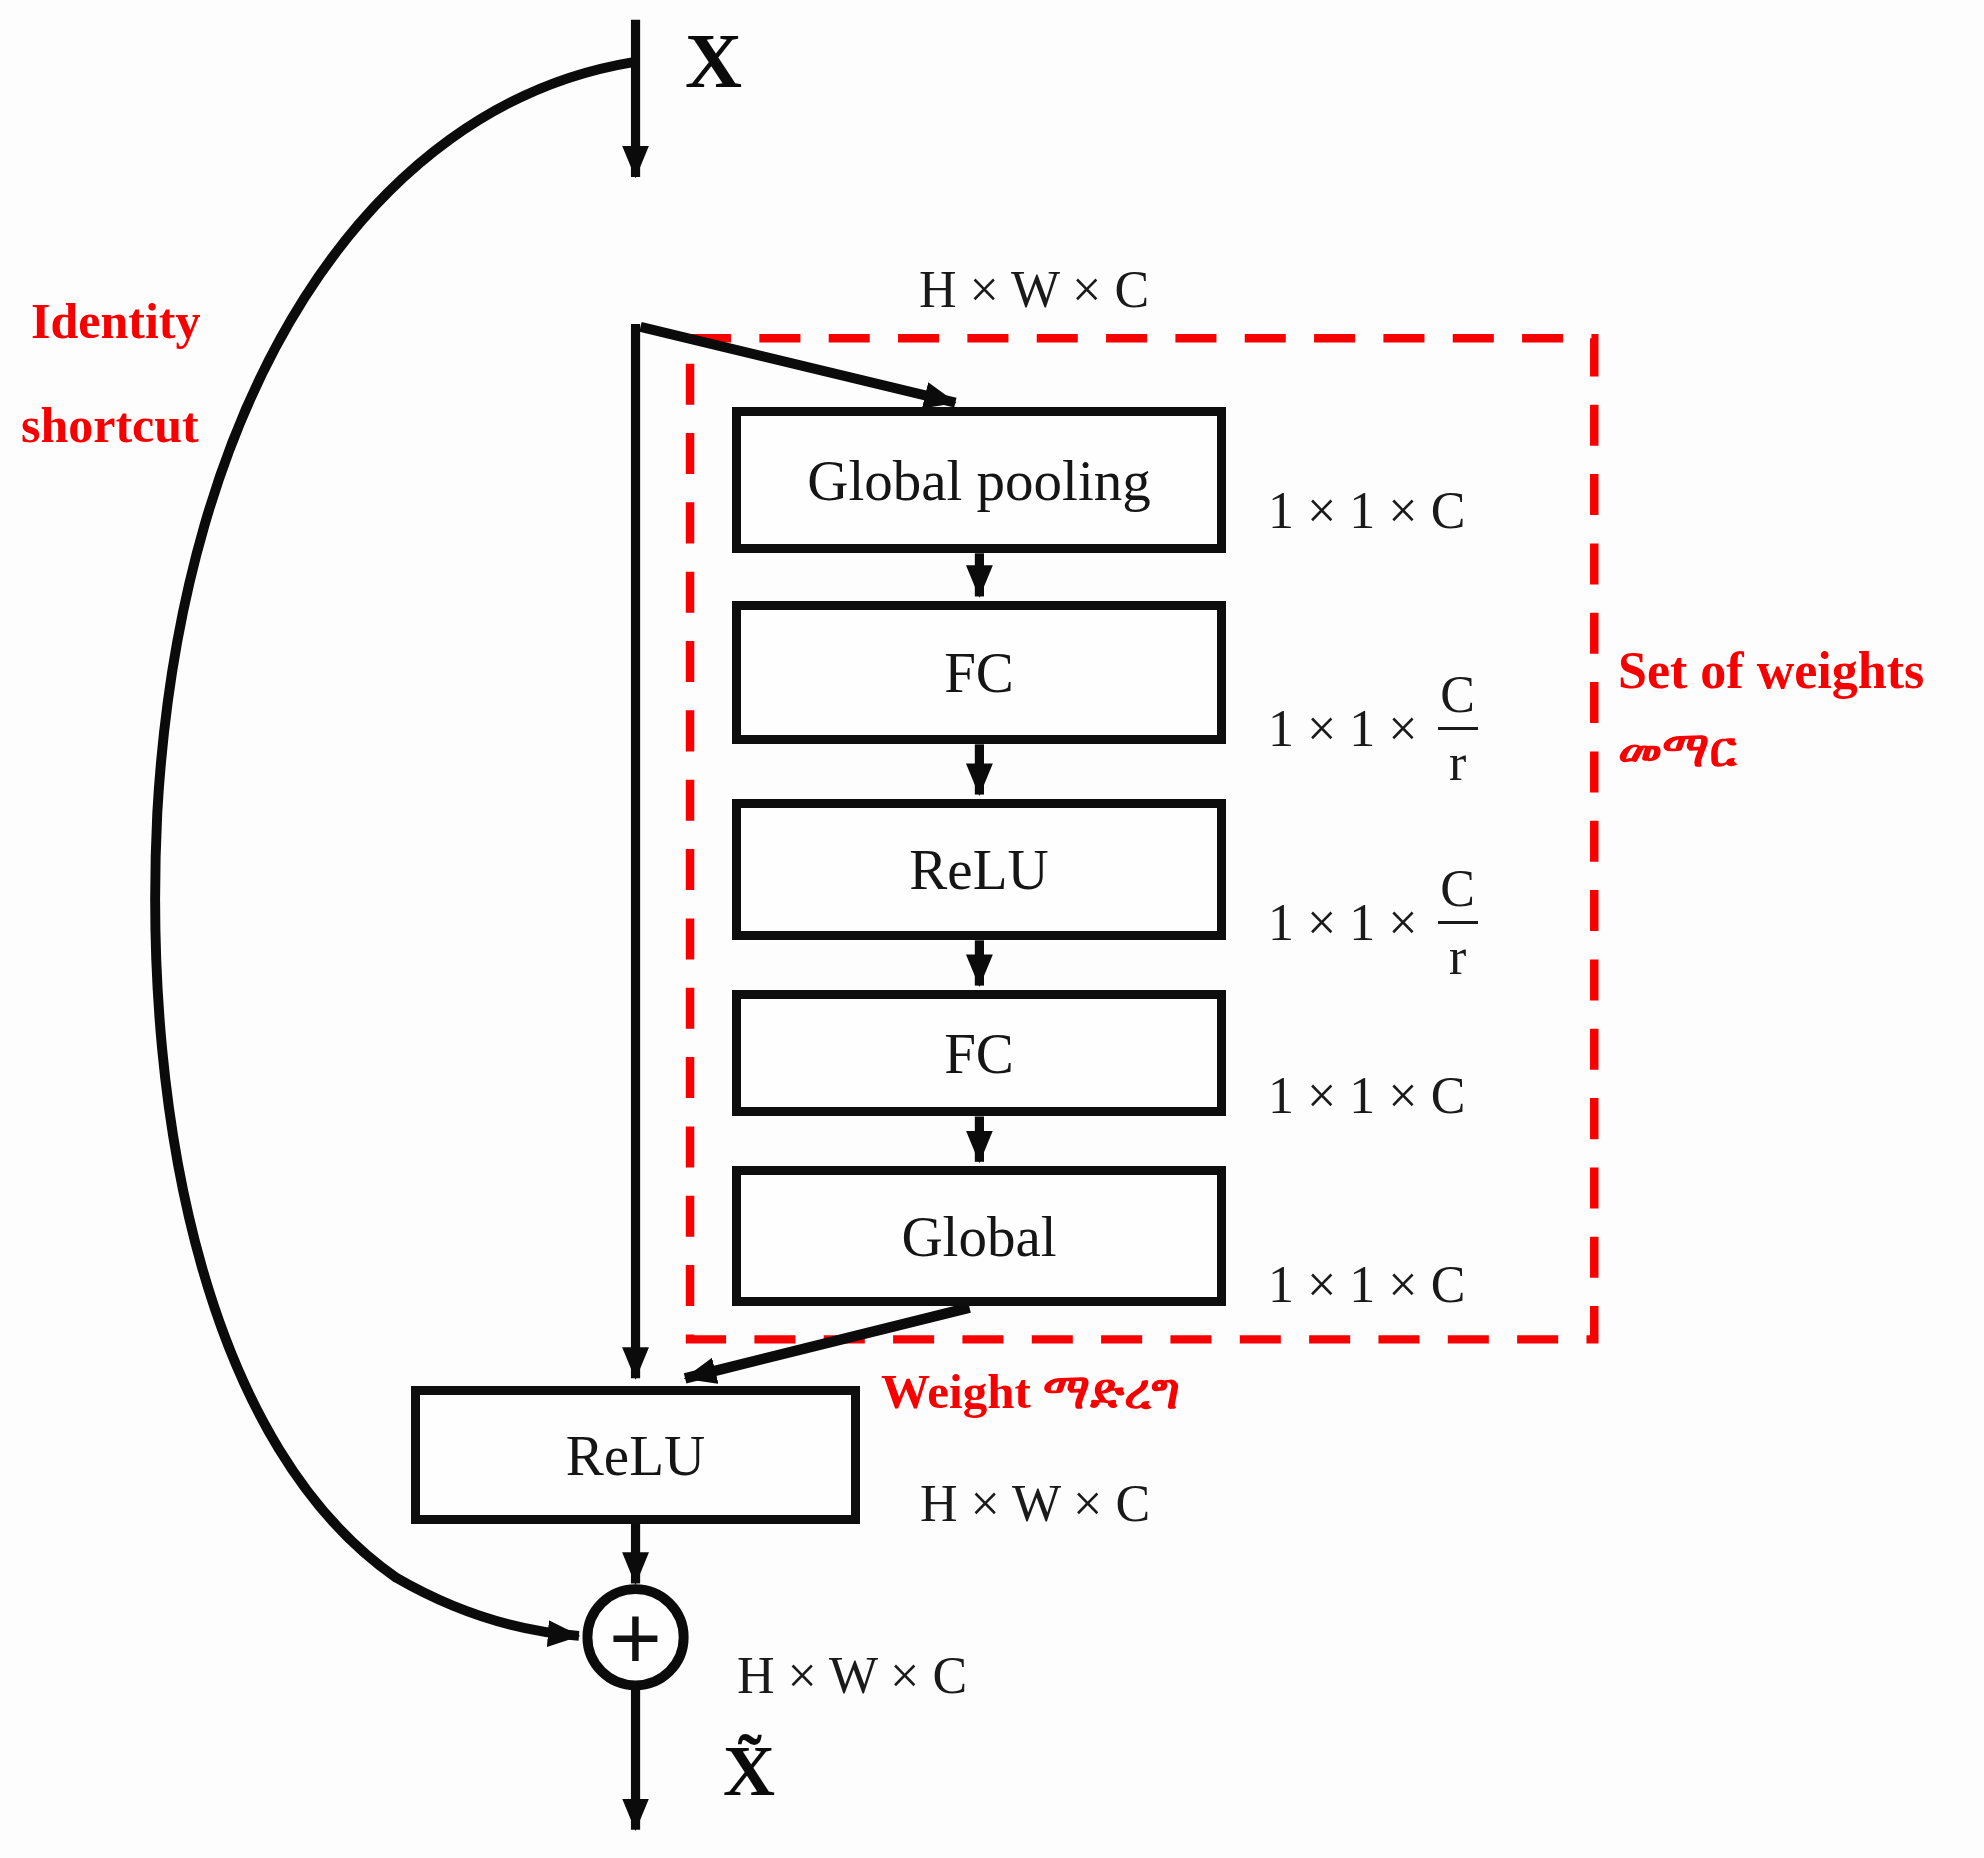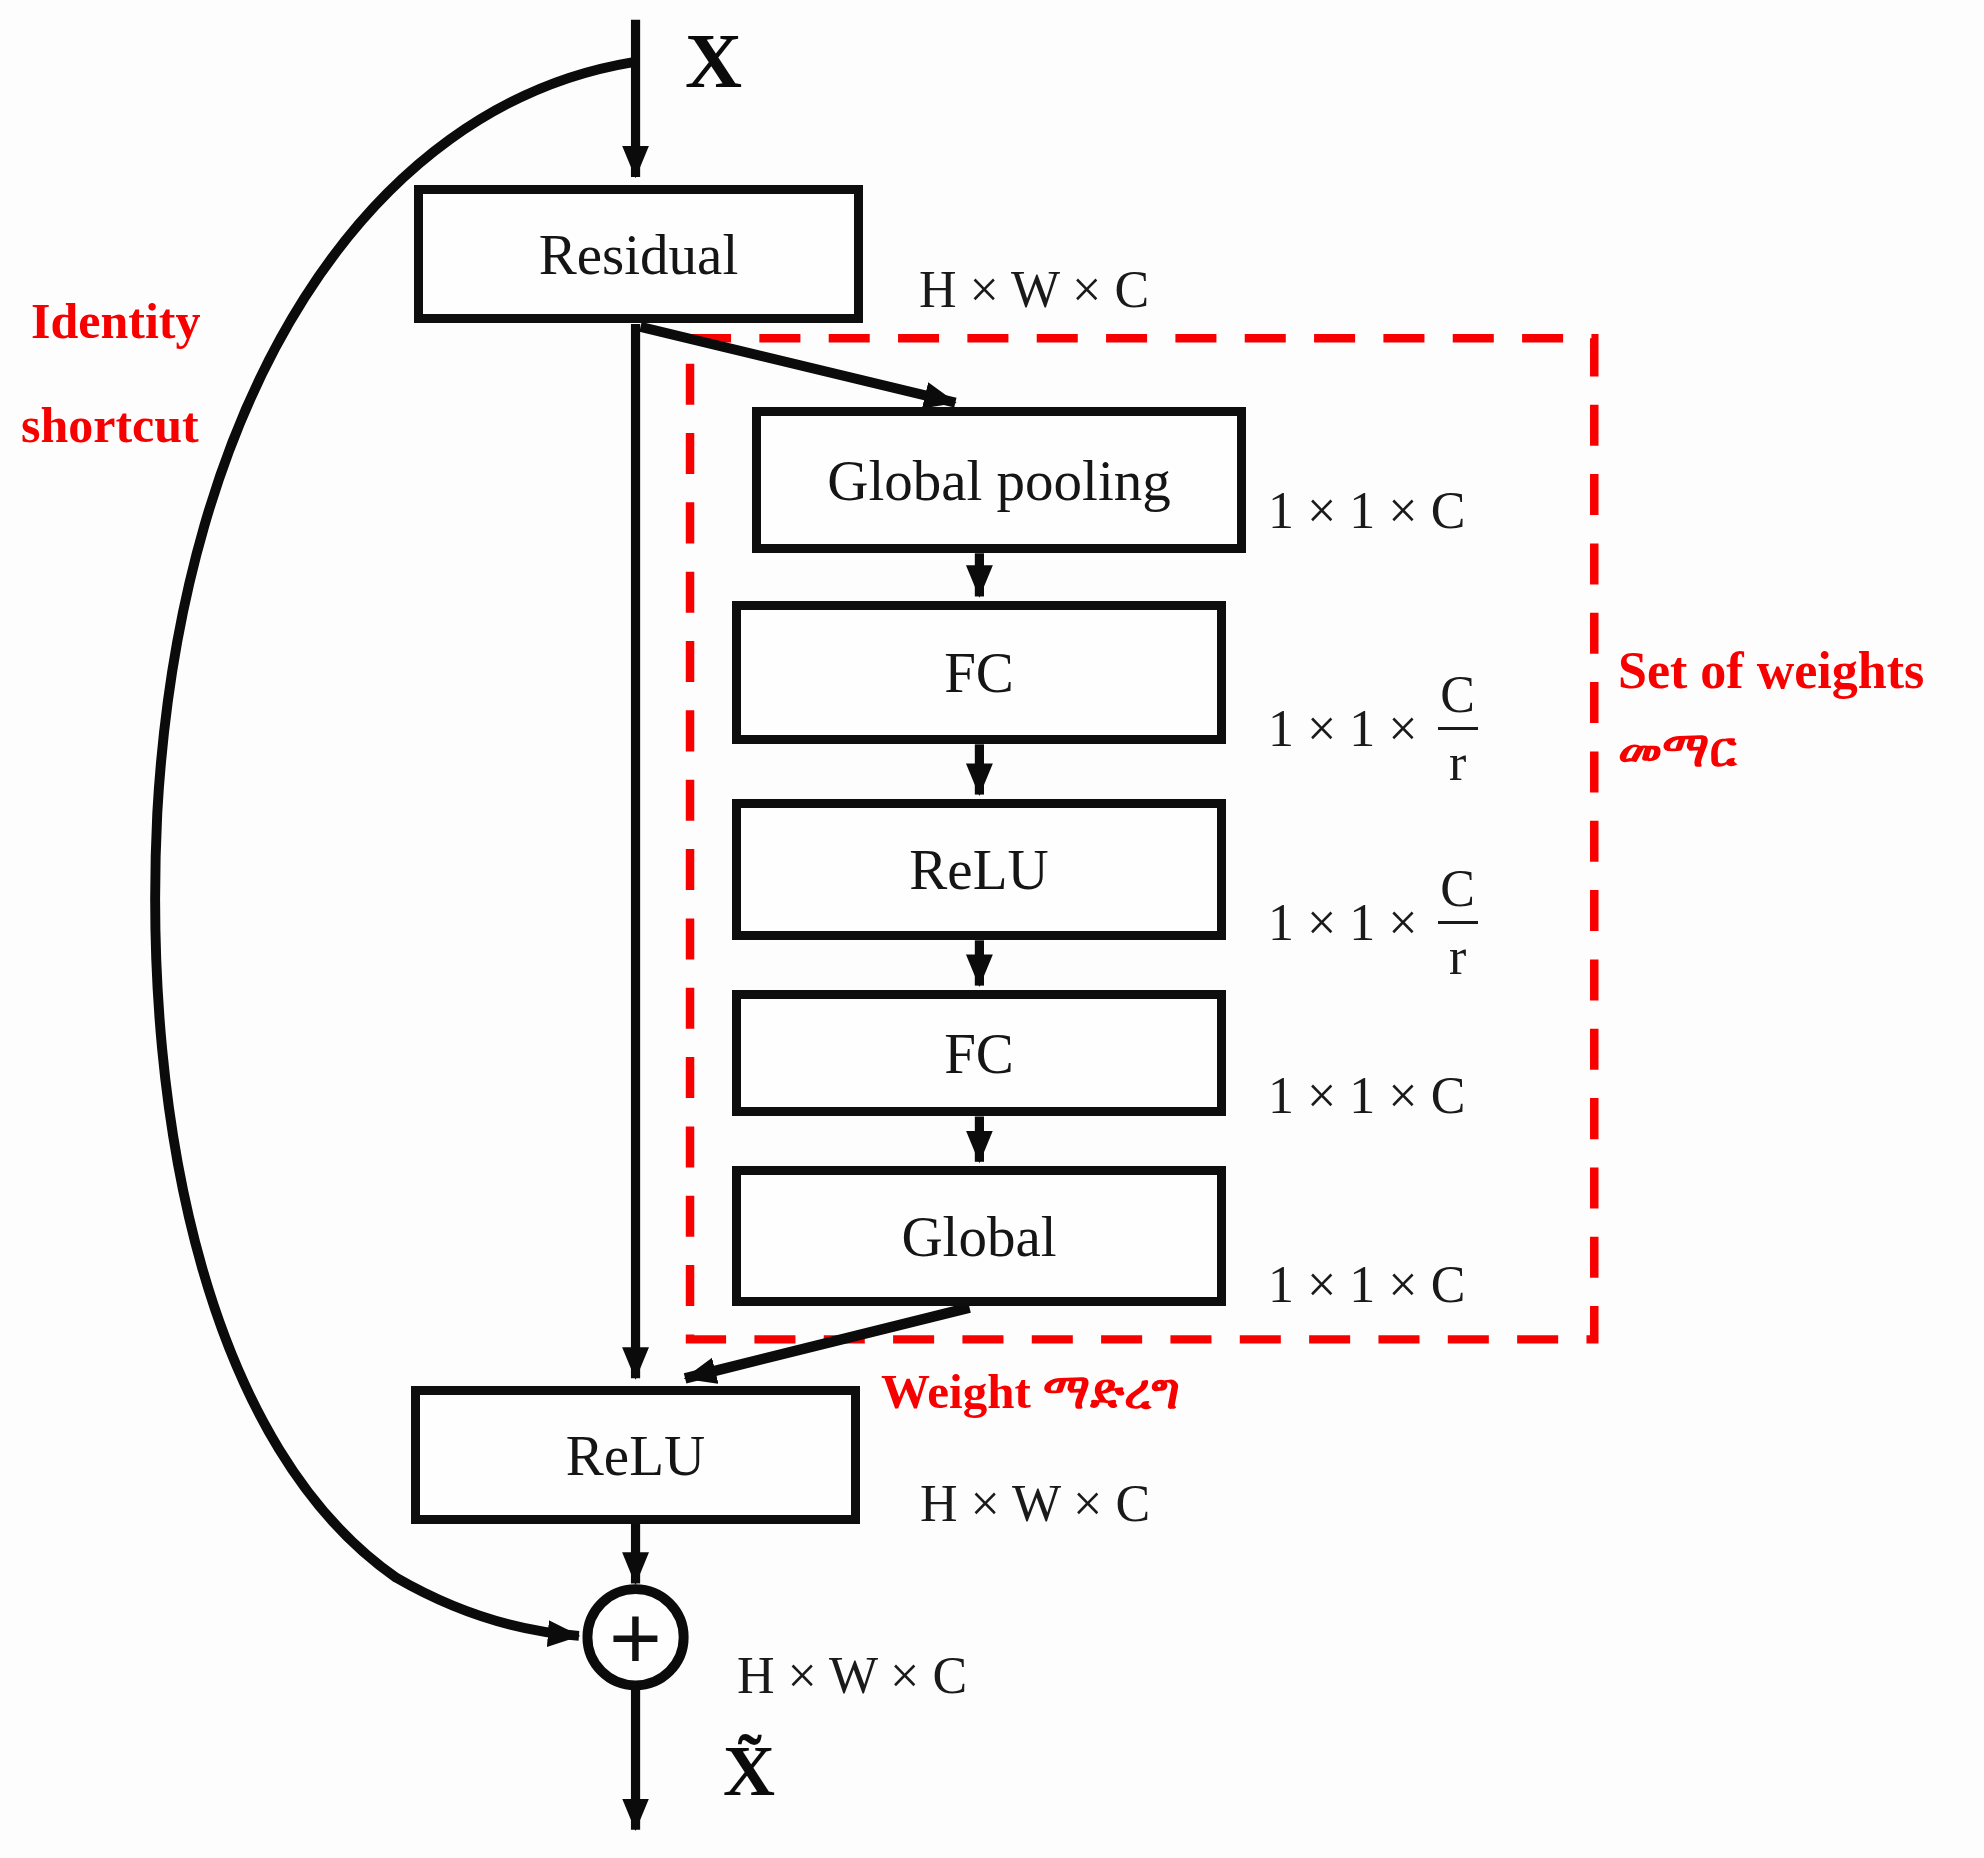--- a/index.html
+++ b/index.html
@@ -57,25 +57,22 @@
 
   <div class="tensor" style="left:685px;top:21px;font-size:79px;">X</div>
   <div class="tensor" style="left:723px;top:1735px;font-size:72px;">X̃</div>
 
   <div class="annot" style="left:31px;top:289px;">Identity</div>
   <div class="annot" style="left:21px;top:393px;">shortcut</div>
   <div class="annot" style="left:1618px;top:638px;font-size:52px;">Set of weights</div>
   <div class="annot" style="left:1618px;top:718px;font-size:49px;text-align:right;">መማር</div>
   <div class="annot" style="left:881px;top:1360px;font-size:49px;">Weight ማድረግ</div>
 
-  <div class="node" style="left:414px;top:185px;width:431px;height:120px;">
-    <span>Residual</span>
-  </div>
 
-  <div class="node" style="left:732px;top:407px;width:476px;height:128px;margin-left:20px;">
+  <div class="node" style="left:732px;top:407px;width:476px;height:128px;">
     <span>Global pooling</span>
   </div>
 
   <div class="node" style="left:732px;top:601px;width:476px;height:125px;">
     <span>FC</span>
   </div>
 
   <div class="node" style="left:732px;top:799px;width:476px;height:123px;">
     <span>ReLU</span>
   </div>

